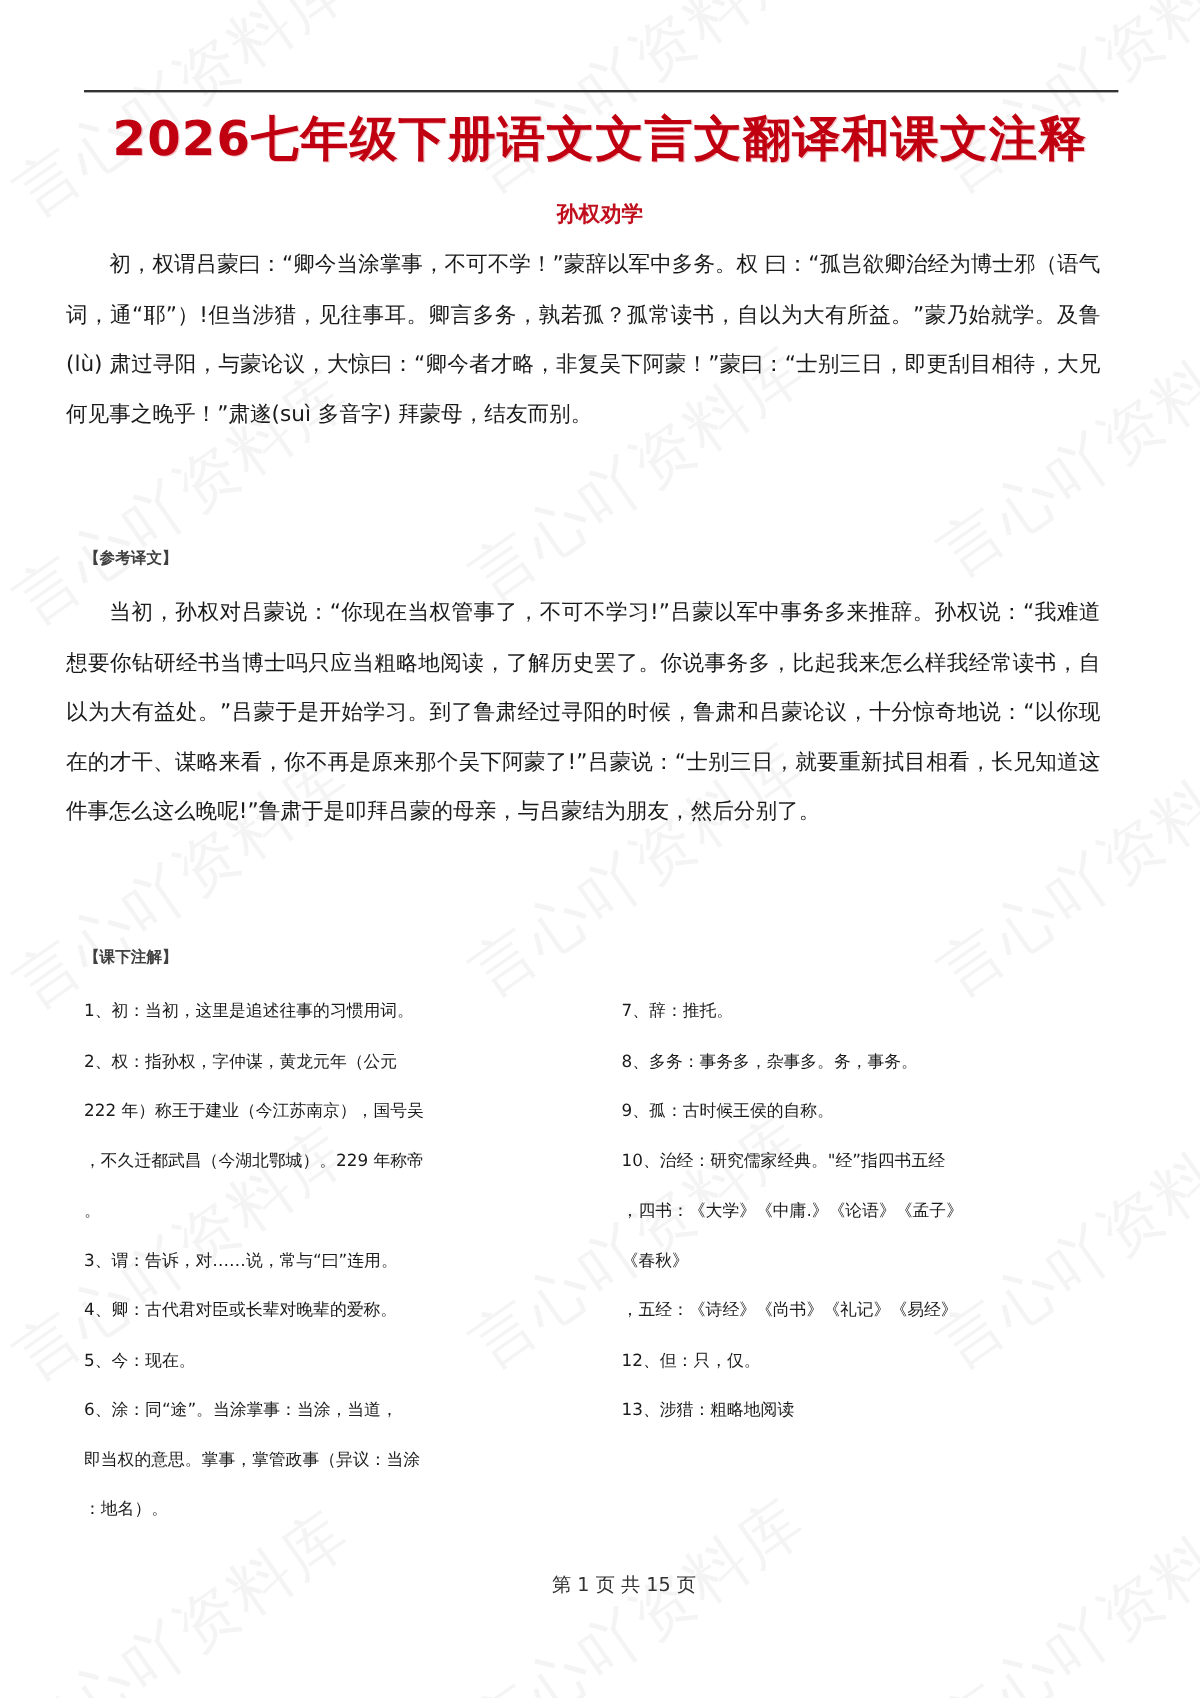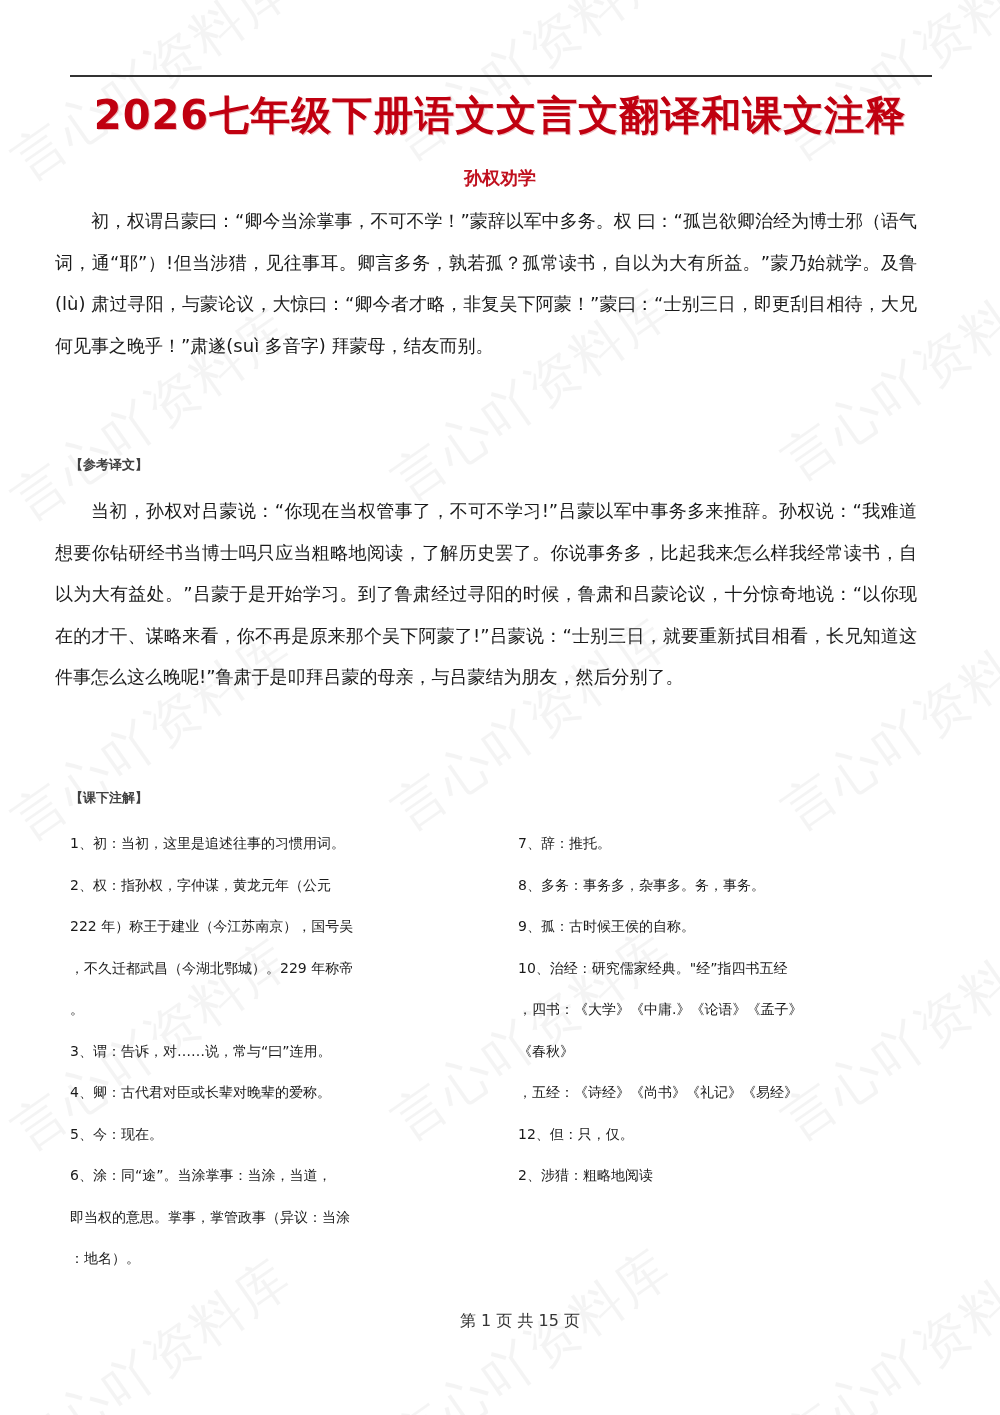--- a/index.html
+++ b/index.html
@@ -95,17 +95,17 @@
 
   <div class="notes-col" style="left:518px; top:823px;">
     <div class="note-line">7、辞：推托。</div>
     <div class="note-line">8、多务：事务多，杂事多。务，事务。</div>
     <div class="note-line">9、孤：古时候王侯的自称。</div>
     <div class="note-line">10、治经：研究儒家经典。"经”指四书五经</div>
     <div class="note-line">，四书：《大学》《中庸.》《论语》《孟子》</div>
     <div class="note-line">《春秋》</div>
     <div class="note-line">，五经：《诗经》《尚书》《礼记》《易经》</div>
     <div class="note-line">12、但：只，仅。</div>
-    <div class="note-line">2、涉猎：粗略地阅读</div>
+    <div class="note-line">13、涉猎：粗略地阅读</div>
   </div>
 
   <div class="page-footer">第 1 页 共 15 页</div>
 </div>
 
 </body></html>

